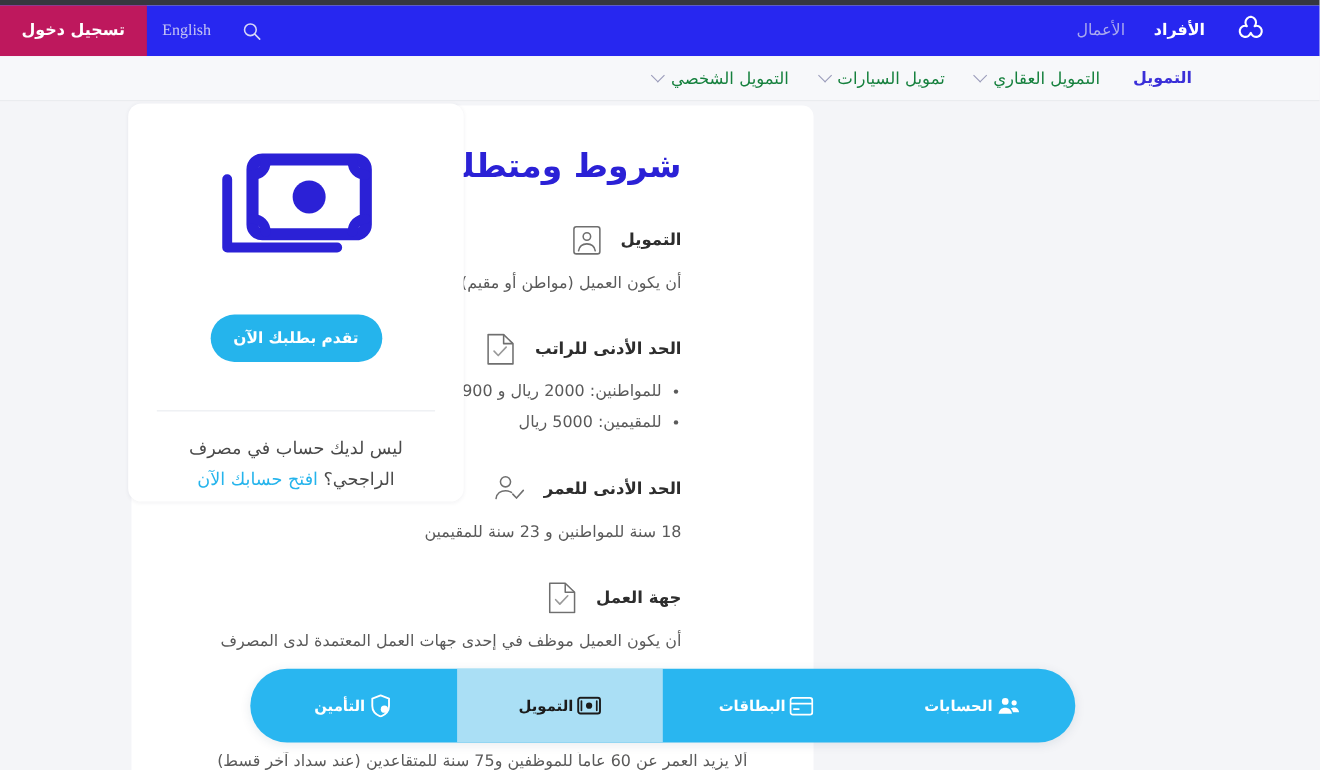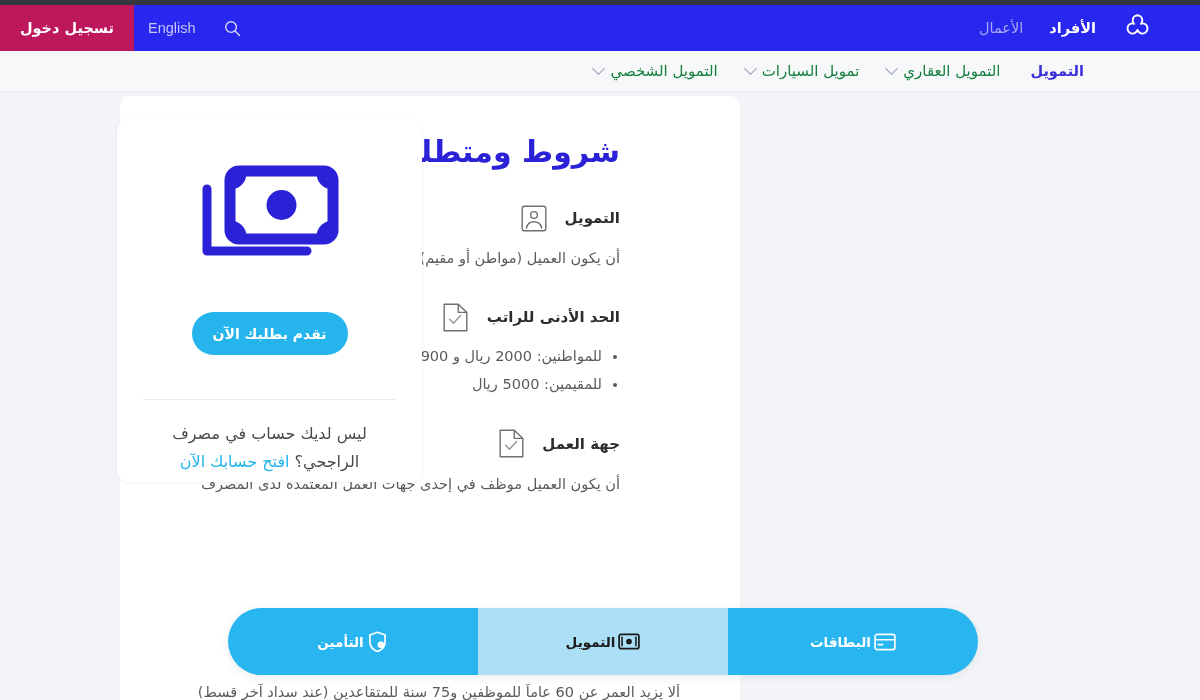--- a/index.html
+++ b/index.html
@@ -82,21 +82,21 @@
     cursor: pointer;
   }
 
   .lang-btn {
     display: flex;
     align-items: center;
     padding: 0 14px;
     color: #c6c6f3;
     font-size: 14.5px;
     cursor: pointer;
-    font-family: Liberation Sans, sans-serif;
+    font-family: Liberation Serif, serif;
   }
 
   .login-btn {
     display: flex;
     align-items: center;
     justify-content: center;
     width: 134px;
     background: #be185d;
     color: #ffffff;
     font-size: 14.5px;
@@ -228,21 +228,21 @@
     text-align: right;
   }
   .req-list li { margin-bottom: 2px; }
 
   .sec-gap-1 { margin-top: 34px; }
   .sec-gap-2 { margin-top: 32px; }
 
   
   .side-card {
     position: absolute;
-    top: 120px;
+    top: 94px;
     left: 117px;
     width: 305px;
     height: 362px;
     background: #ffffff;
     border-radius: 12px;
     box-shadow: 0 1px 4px rgba(35,40,70,.06);
     display: flex;
     flex-direction: column;
     align-items: center;
   }
@@ -431,20 +431,33 @@
         </svg>
       </span>
       <span class="req-label">الحد الأدنى للراتب</span>
     </div>
     <ul class="req-list">
       <li>للمواطنين: 2000 ريال و 1900 للمتقاعدين</li>
       <li>للمقيمين: 5000 ريال</li>
     </ul>
   </div>
 
+  <div class="req-section sec-gap-2">
+    <div class="req-head">
+      <span class="req-icon">
+        <svg width="30" height="26" viewBox="0 0 30 26" fill="none" aria-hidden="true">
+          <circle cx="11" cy="7" r="4.6" stroke="#6f6f6f" stroke-width="1.4"></circle>
+          <path d="M2.4 22.2c.7-4.6 4.3-7.1 8.6-7.1 2 0 3.9.5 5.4 1.6" stroke="#6f6f6f" stroke-width="1.4" stroke-linecap="round"></path>
+          <path d="M17.6 18.2l3.4 3.6 6.2-7" stroke="#6f6f6f" stroke-width="1.4" stroke-linecap="round" stroke-linejoin="round"></path>
+        </svg>
+      </span>
+      <span class="req-label">الحد الأدنى للعمر</span>
+    </div>
+    <p class="req-body">18 سنة للمواطنين و 23 سنة للمقيمين</p>
+  </div>
 
   <div class="req-section sec-gap-2">
     <div class="req-head">
       <span class="req-icon">
         <svg width="25" height="29" viewBox="0 0 25 29" fill="none" aria-hidden="true">
           <path d="M1.2 1.2h14.1l8.5 8.2v18.4H1.2z" stroke="#6f6f6f" stroke-width="1.4" stroke-linejoin="round"></path>
           <path d="M15.3 1.2v8.2h8.5" stroke="#6f6f6f" stroke-width="1.4" stroke-linejoin="round"></path>
           <path d="M6.6 16.2l3.8 4 7.2-7.6" stroke="#9a9a9a" stroke-width="1.5" stroke-linecap="round" stroke-linejoin="round"></path>
         </svg>
       </span>
@@ -472,20 +485,31 @@
 
   <div class="side-divider"></div>
 
   <div class="side-note">
     <span>ليس لديك حساب في مصرف الراجحي؟ </span><a href="#">افتح حسابك الآن</a>
   </div>
 </div>
 
 <div class="tabbar">
 
+  <div class="tab">
+    <span class="tab-icon">
+      <svg width="22" height="18" viewBox="0 0 24 20" fill="none" aria-hidden="true">
+        <circle cx="9" cy="5.2" r="3.4" fill="#ffffff"></circle>
+        <path d="M2.2 17.6c.5-4 3.4-6.1 6.8-6.1s6.3 2.1 6.8 6.1z" fill="#ffffff"></path>
+        <circle cx="18" cy="6.6" r="2.6" fill="#ffffff"></circle>
+        <path d="M14.6 12.2c1-.5 2.2-.8 3.4-.8 2.6 0 4.6 1.6 5 4.6h-6.2c-.2-1.5-.9-2.8-2.2-3.8z" fill="#ffffff"></path>
+      </svg>
+    </span>
+    <span>الحسابات</span>
+  </div>
 
   <div class="tab">
     <span class="tab-icon">
       <svg width="22" height="18" viewBox="0 0 24 19" fill="none" aria-hidden="true">
         <rect x="1.2" y="1.2" width="21.6" height="16.6" rx="2.4" stroke="#ffffff" stroke-width="1.8"></rect>
         <line x1="1.2" y1="7" x2="22.8" y2="7" stroke="#ffffff" stroke-width="1.8"></line>
         <line x1="4.6" y1="12.4" x2="9.4" y2="12.4" stroke="#ffffff" stroke-width="1.8" stroke-linecap="round"></line>
       </svg>
     </span>
     <span>البطاقات</span>

